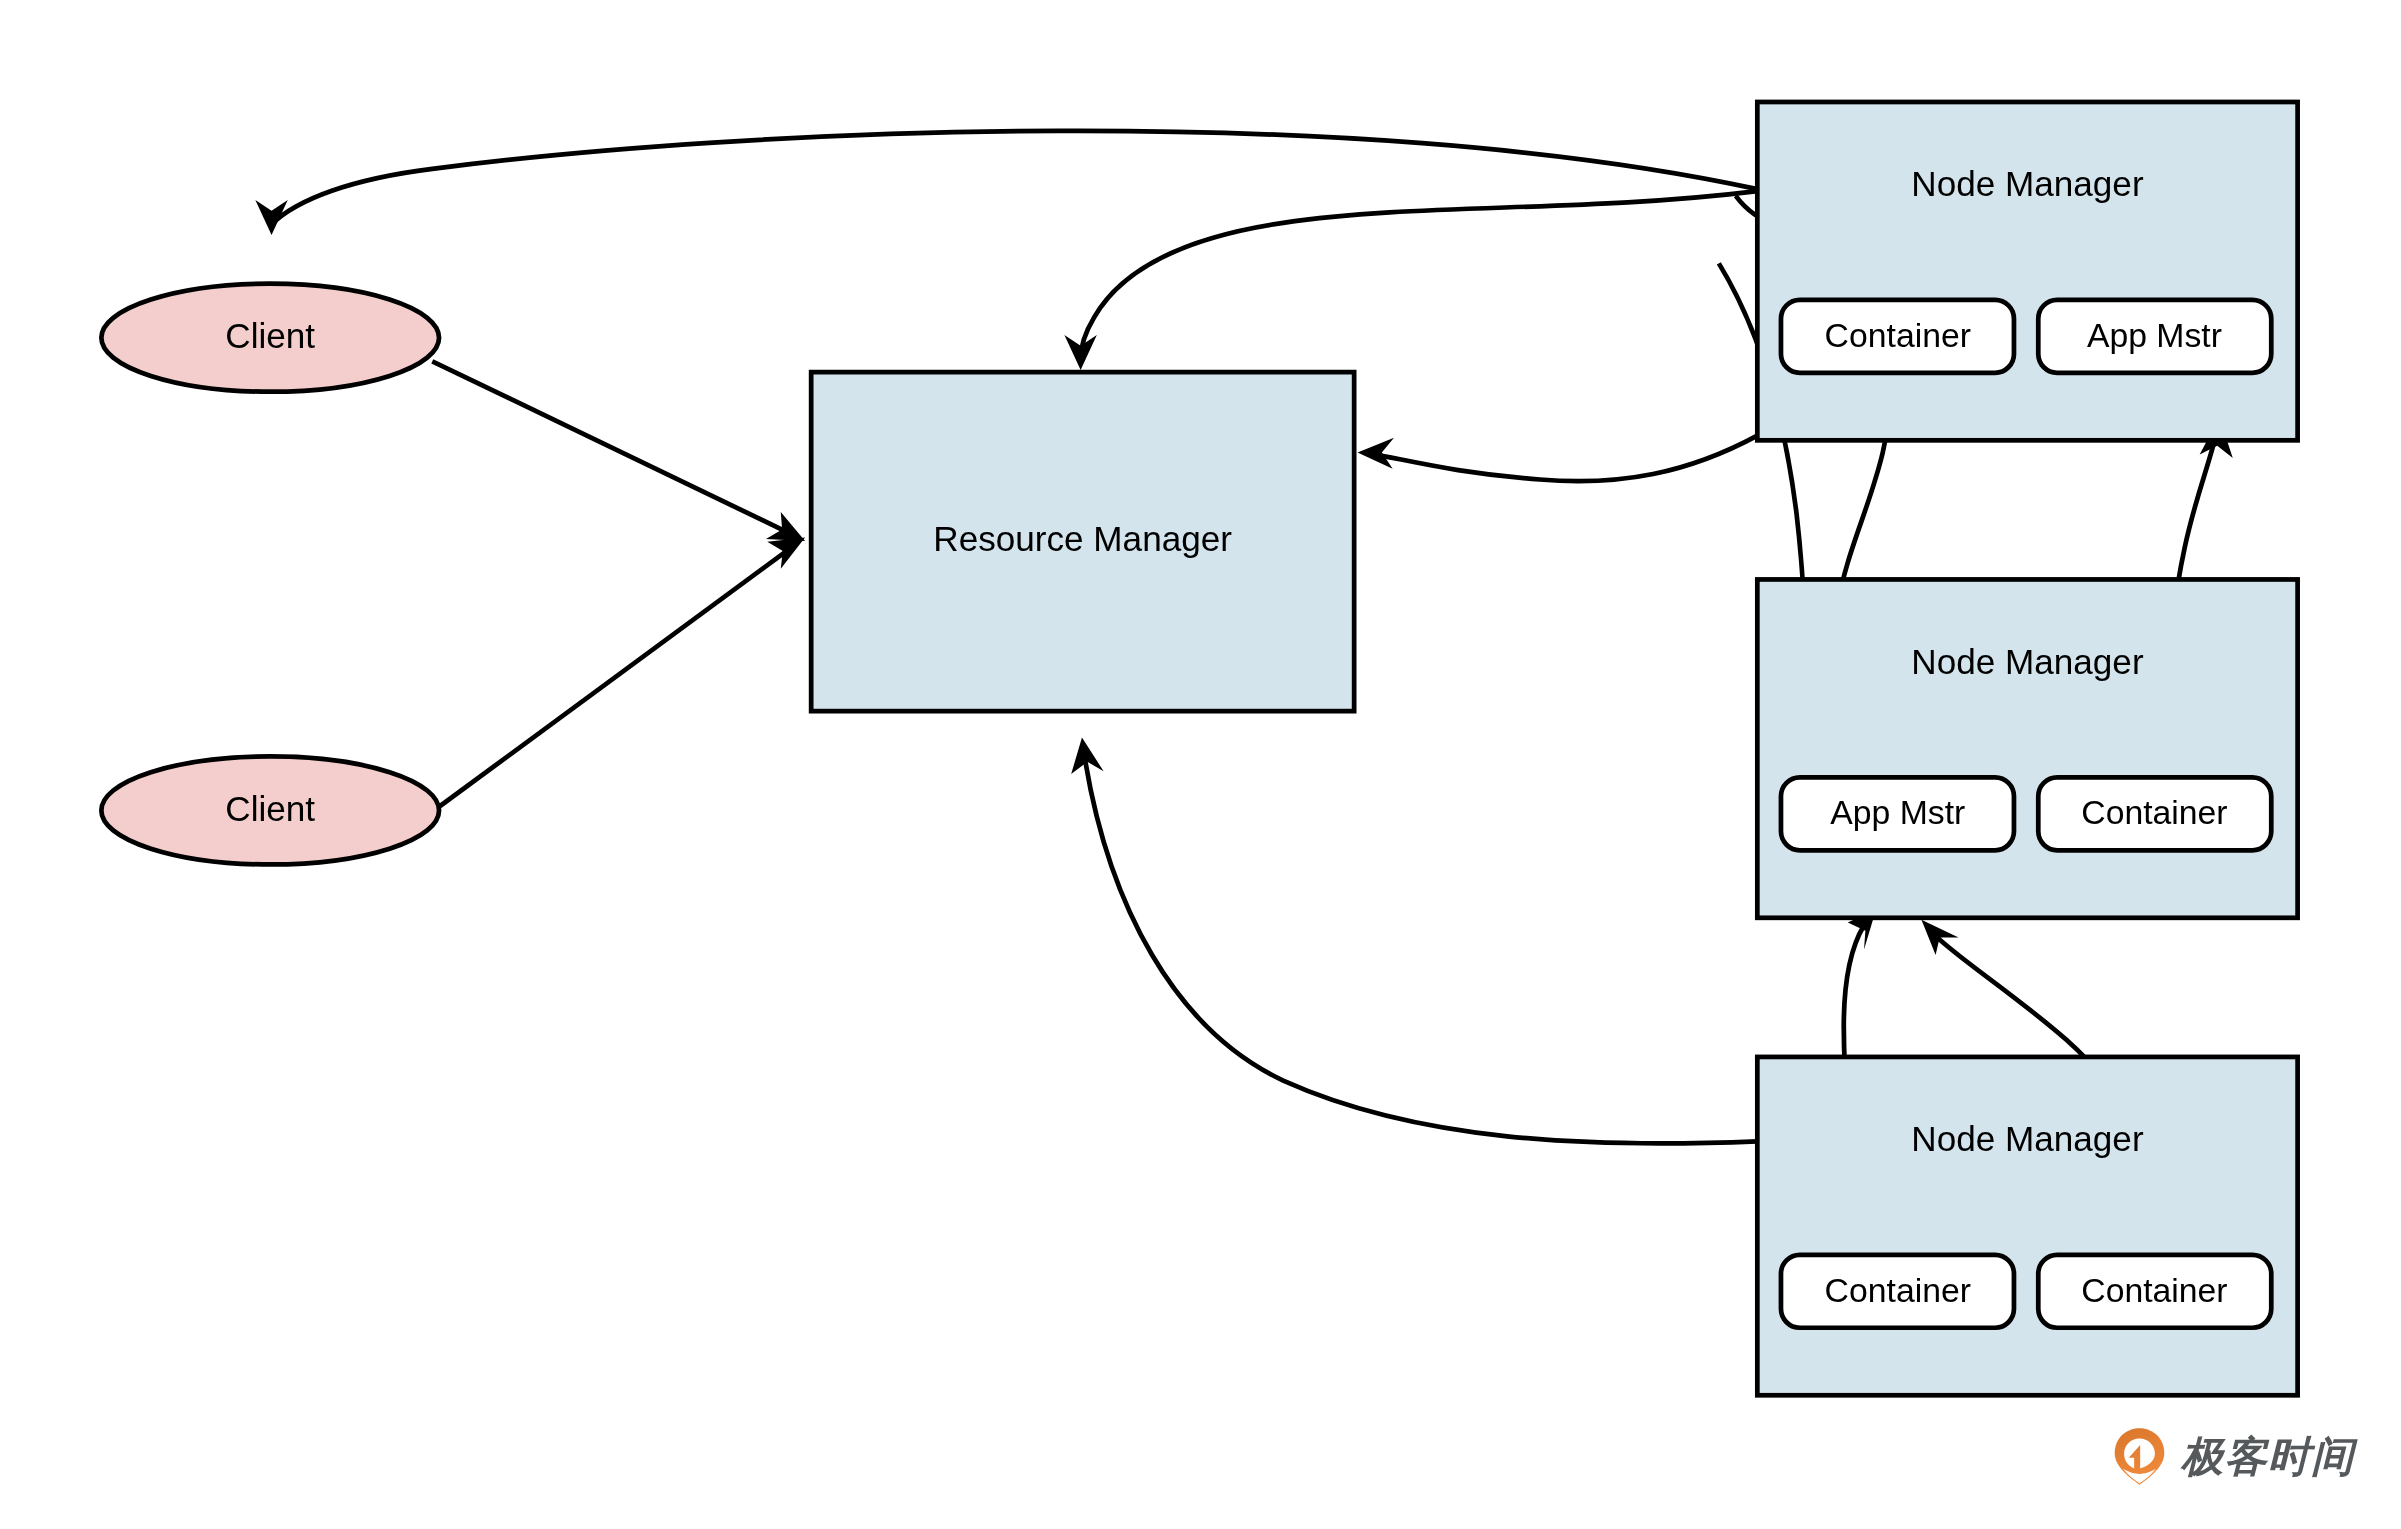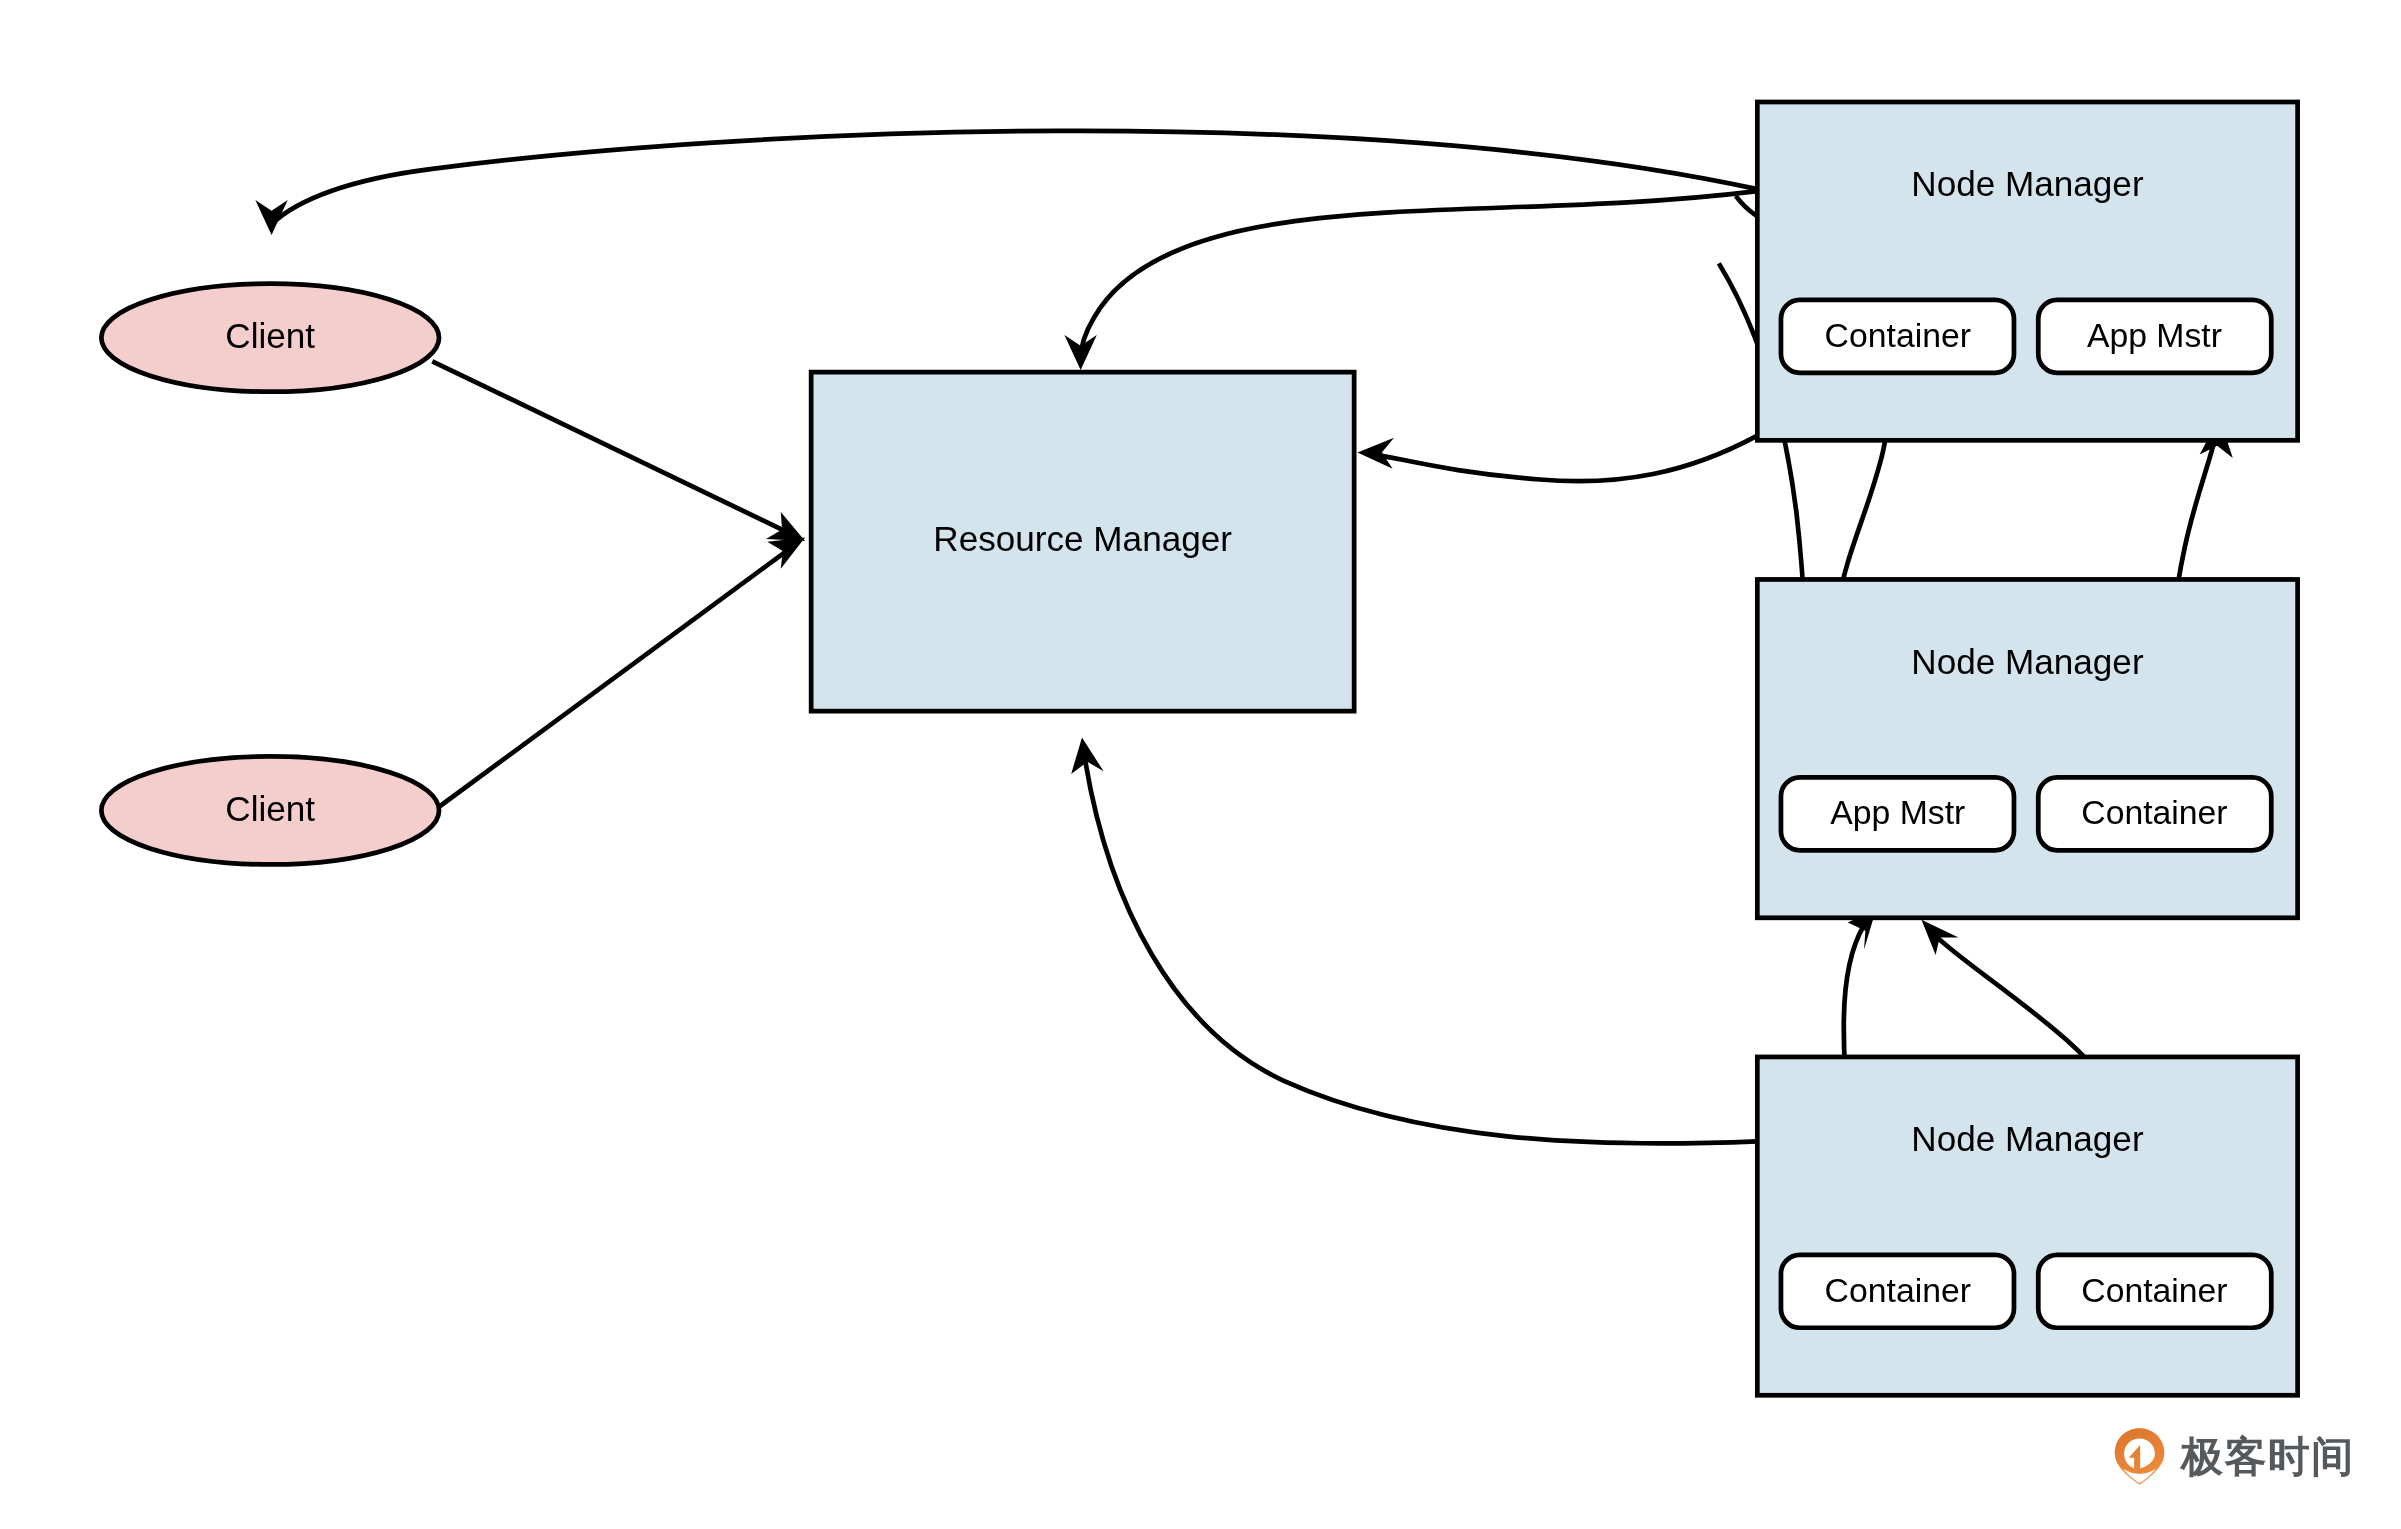--- a/index.html
+++ b/index.html
@@ -54,20 +54,21 @@
     position: relative;
   }
   #watermark .wm-text {
     font-family: "DejaVu Sans", sans-serif;
     font-size: 42px;
     font-weight: 700;
     color: #55595c;
     letter-spacing: 1.4px;
     line-height: 1;
     white-space: nowrap;
+    font-style: italic;
   }
 </style>
 </head>
 <body>
 
 <div id="diagram-root">
 
   <svg class="canvas" viewBox="0 0 3555 2264">
 
     <g>

